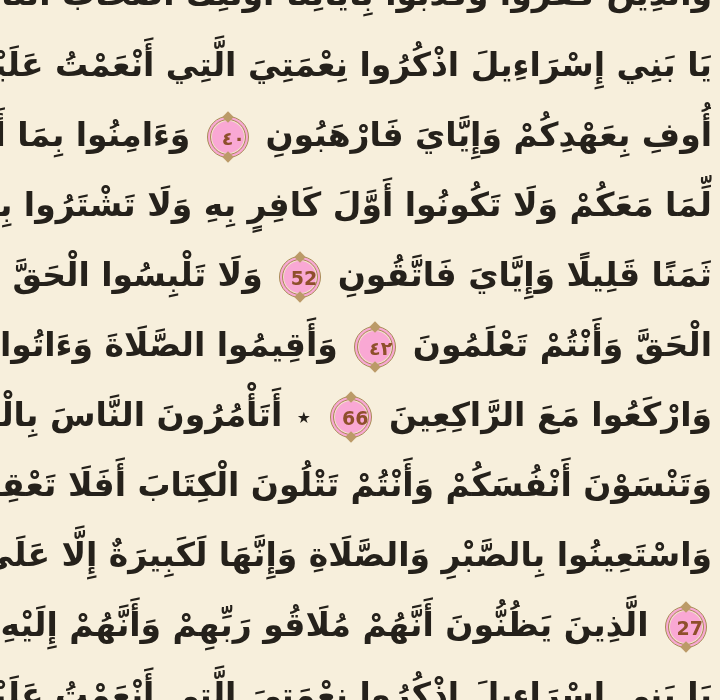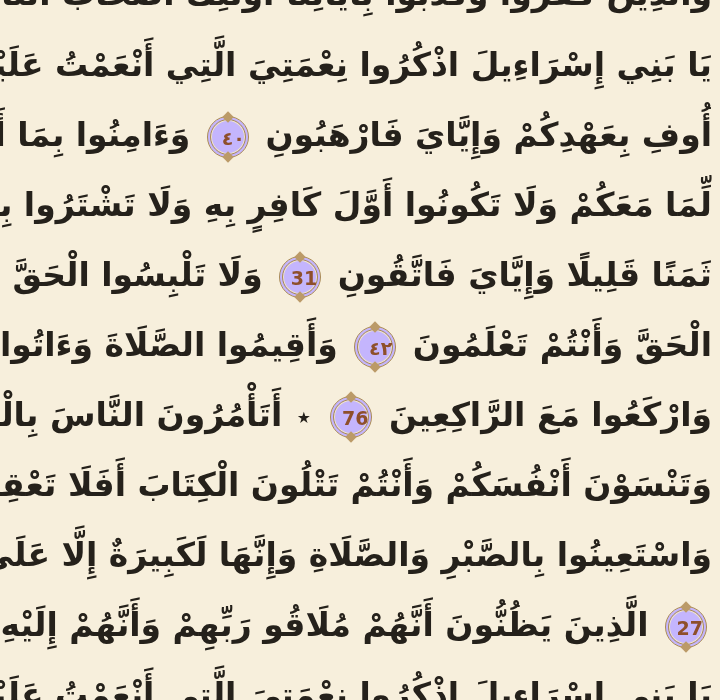--- a/index.html
+++ b/index.html
@@ -48,21 +48,21 @@
     height: 40px;
   }
   
   .ayah-badge {
     display: inline-block;
     width: 42px;
     height: 42px;
     box-sizing: border-box;
     border: 4px double #a98a57;
     border-radius: 50%;
-    background: #c4b5fd;
+    background: #f9a8d4;
     margin: 0 5px;
     vertical-align: middle;
     text-align: center;
     position: relative;
     line-height: 34px;
     box-shadow: 0 0 0 1px #f1e5c9 inset;
     text-decoration: underline;
   }
   .ayah-badge::before,
   .ayah-badge::after {
@@ -97,23 +97,23 @@
 
 <div class="page">
 
   <div class="clip clip-top">
     <div class="line" dir="rtl"><span class="ayah-text">وَالَّذِينَ كَفَرُوا وَكَذَّبُوا بِآيَاتِنَا أُولَئِكَ أَصْحَابُ النَّارِ هُمْ فِيهَا خَالِدُونَ</span>  </div>
   </div>
 
   <div class="line" dir="rtl"><span class="ayah-text">يَا بَنِي إِسْرَاءِيلَ اذْكُرُوا نِعْمَتِيَ الَّتِي أَنْعَمْتُ عَلَيْكُمْ وَأَوْفُوا بِعَهْدِي</span> </div>
   <div class="line" dir="rtl"><span class="ayah-text">أُوفِ بِعَهْدِكُمْ وَإِيَّايَ فَارْهَبُونِ</span> <span class="ayah-badge"><span class="ayah-num">٤٠</span></span> <span class="ayah-text">وَءَامِنُوا بِمَا أَنْزَلْتُ مُصَدِّقًا</span> </div>
   <div class="line" dir="rtl"><span class="ayah-text">لِّمَا مَعَكُمْ وَلَا تَكُونُوا أَوَّلَ كَافِرٍ بِهِ وَلَا تَشْتَرُوا بِآيَاتِي</span> </div>
-  <div class="line" dir="rtl"><span class="ayah-text">ثَمَنًا قَلِيلًا وَإِيَّايَ فَاتَّقُونِ</span> <span class="ayah-badge"><span class="ayah-num">31</span></span> <span class="ayah-text">وَلَا تَلْبِسُوا الْحَقَّ بِالْبَاطِلِ وَتَكْتُمُوا</span> </div>
+  <div class="line" dir="rtl"><span class="ayah-text">ثَمَنًا قَلِيلًا وَإِيَّايَ فَاتَّقُونِ</span> <span class="ayah-badge"><span class="ayah-num">52</span></span> <span class="ayah-text">وَلَا تَلْبِسُوا الْحَقَّ بِالْبَاطِلِ وَتَكْتُمُوا</span> </div>
   <div class="line" dir="rtl"><span class="ayah-text">الْحَقَّ وَأَنْتُمْ تَعْلَمُونَ</span> <span class="ayah-badge"><span class="ayah-num">٤٢</span></span> <span class="ayah-text">وَأَقِيمُوا الصَّلَاةَ وَءَاتُوا الزَّكَاةَ</span> </div>
-  <div class="line" dir="rtl"><span class="ayah-text">وَارْكَعُوا مَعَ الرَّاكِعِينَ</span> <span class="ayah-badge"><span class="ayah-num">76</span></span> <span class="hizb-mark">٭</span> <span class="ayah-text">أَتَأْمُرُونَ النَّاسَ بِالْبِرِّ</span> </div>
+  <div class="line" dir="rtl"><span class="ayah-text">وَارْكَعُوا مَعَ الرَّاكِعِينَ</span> <span class="ayah-badge"><span class="ayah-num">66</span></span> <span class="hizb-mark">٭</span> <span class="ayah-text">أَتَأْمُرُونَ النَّاسَ بِالْبِرِّ</span> </div>
   <div class="line" dir="rtl"><span class="ayah-text">وَتَنْسَوْنَ أَنْفُسَكُمْ وَأَنْتُمْ تَتْلُونَ الْكِتَابَ أَفَلَا تَعْقِلُونَ</span>  </div>
   <div class="line" dir="rtl"><span class="ayah-text">وَاسْتَعِينُوا بِالصَّبْرِ وَالصَّلَاةِ وَإِنَّهَا لَكَبِيرَةٌ إِلَّا عَلَى الْخَاشِعِينَ</span> </div>
   <div class="line" dir="rtl"><span class="ayah-badge"><span class="ayah-num">27</span></span> <span class="ayah-text">الَّذِينَ يَظُنُّونَ أَنَّهُمْ مُلَاقُو رَبِّهِمْ وَأَنَّهُمْ إِلَيْهِ رَاجِعُونَ</span>  </div>
 
   <div class="clip clip-bottom">
     <div class="line" dir="rtl"><span class="ayah-text">يَا بَنِي إِسْرَاءِيلَ اذْكُرُوا نِعْمَتِيَ الَّتِي أَنْعَمْتُ عَلَيْكُمْ وَأَنِّي فَضَّلْتُكُمْ</span> </div>
   </div>
 
 </div>
 

